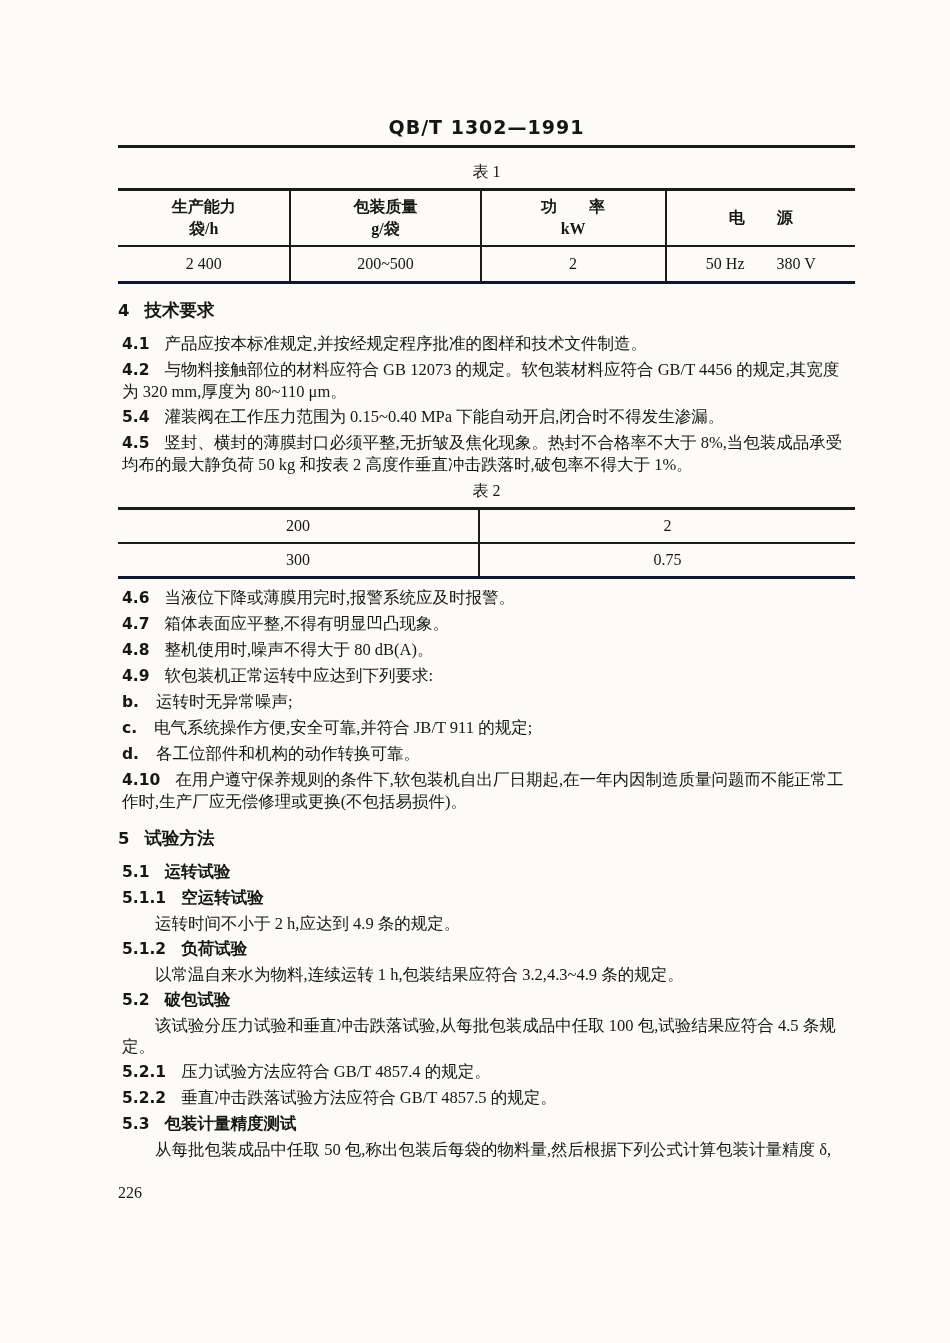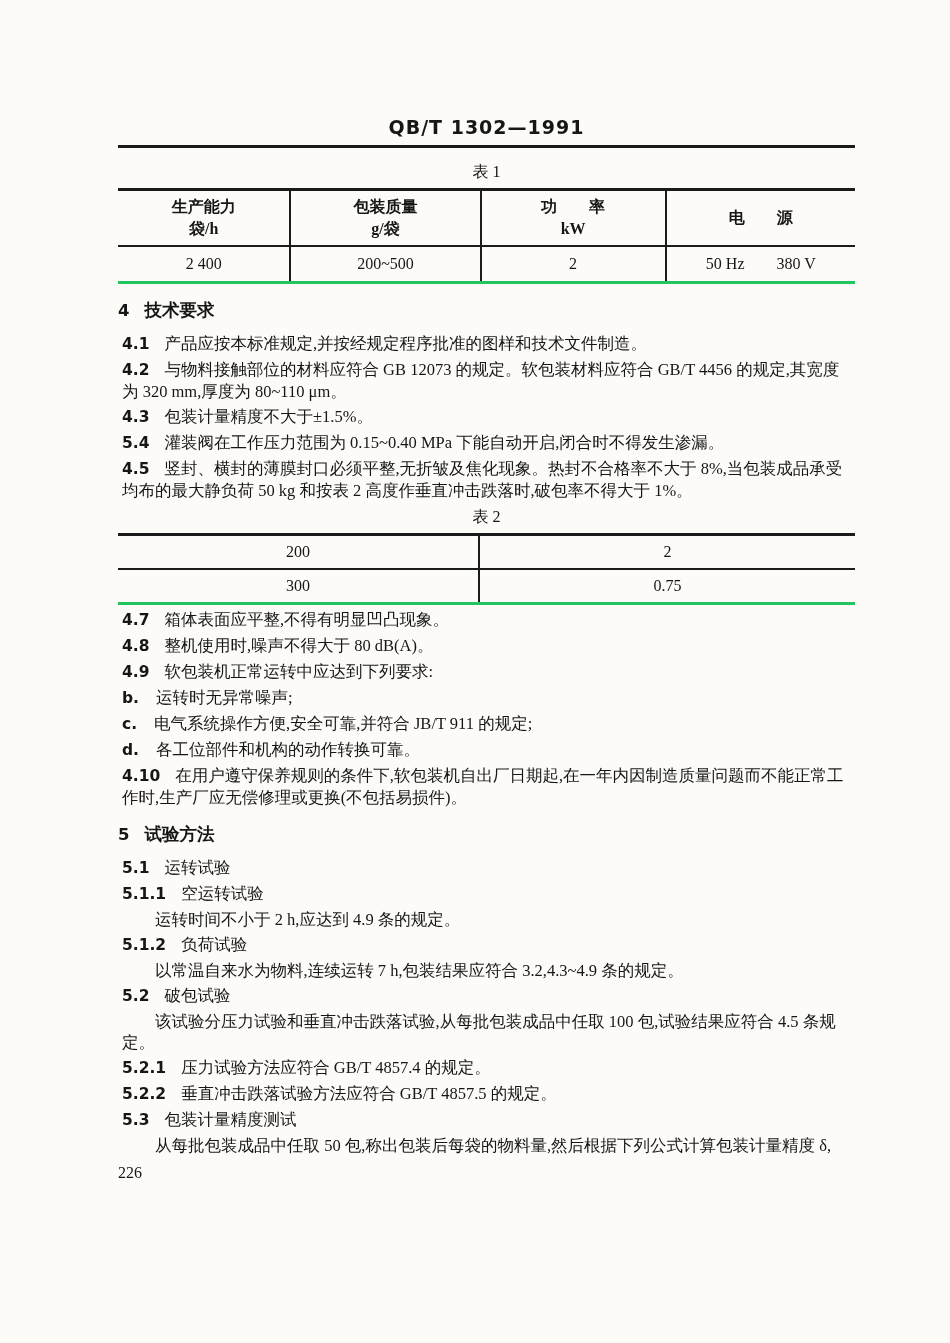--- a/index.html
+++ b/index.html
@@ -20,43 +20,43 @@
     font-family:"DejaVu Sans","Liberation Sans",sans-serif;
     font-weight:bold; font-size:19px; letter-spacing:1px;
   }
   .header-rule { border-top:3px solid #1b1b1b; margin-top:7px; }
 
   
   .tbl-cap { text-align:center; font-size:16px; margin:14px 0 5px; }
 
   
   table { width:100%; border-collapse:collapse; text-align:center; table-layout:fixed; }
-  .t1, .t2 { border-top:3px solid #1b1b1b; border-bottom:3px solid #22c55e; }
+  .t1, .t2 { border-top:3px solid #1b1b1b; border-bottom:3px solid #0f172a; }
   .t1 th { font-weight:bold; font-size:16px; padding:5px 0; border-bottom:2px solid #1b1b1b; vertical-align:middle; }
   .t1 th .hl { line-height:22px; }
   .t1 td { height:32px; font-size:16px; vertical-align:middle; }
   .t1 th + th, .t1 td + td, .t2 th + th, .t2 td + td { border-left:2px solid #1b1b1b; }
   .t2 th { font-weight:bold; font-size:16px; height:32px; border-bottom:2px solid #1b1b1b; vertical-align:middle; }
   .t2 td { height:30px; font-size:16px; vertical-align:middle; }
   .t2 tr.sep td { border-top:2px solid #1b1b1b; }
 
   
   .sec-h { margin:14px 0 10px; font-size:17.5px; font-weight:bold; line-height:24px; }
   .sec-h .num { font-size:16.5px; }
   p.clause, p.body-p, p.list-item { margin:4px; font-size:16.5px; line-height:21px; }
   .num {
     font-family:"DejaVu Sans","Liberation Sans",sans-serif;
     font-weight:bold; font-size:15.5px; margin-right:15px;
   }
   .list-item { margin-left:28px; }
   .list-item .num { margin-right:17px; }
   .body-p { text-indent:33px; }
-  .bold-zh { font-weight:normal; }
+  .bold-zh { font-weight:bold; }
 
-  .page-number { margin-top:8px; font-size:16px; }
+  .page-number { margin-top:24px; font-size:16px; }
 </style>
 </head>
 <body>
 
 <div class="page">
   <div class="content">
 
     <div class="doc-header">
       <span class="title">QB/T 1302—1991</span>
     </div>
@@ -96,21 +96,20 @@
       </tr>
     </tbody>
       </table>
 
     <div class="sec-h">
       <span class="num">4</span><span>技术要求</span>
     </div>
 
     <p class="clause"><span class="num">4.1</span><span>产品应按本标准规定,并按经规定程序批准的图样和技术文件制造。</span></p>
     <p class="clause"><span class="num">4.2</span><span>与物料接触部位的材料应符合 GB 12073 的规定。软包装材料应符合 GB/T 4456 的规定,其宽度为 320 mm,厚度为 80~110 μm。</span></p>
-    <p class="clause"><span class="num">4.3</span><span>包装计量精度不大于±1.5%。</span></p>
     <p class="clause"><span class="num">5.4</span><span>灌装阀在工作压力范围为 0.15~0.40 MPa 下能自动开启,闭合时不得发生渗漏。</span></p>
     <p class="clause"><span class="num">4.5</span><span>竖封、横封的薄膜封口必须平整,无折皱及焦化现象。热封不合格率不大于 8%,当包装成品承受均布的最大静负荷 50 kg 和按表 2 高度作垂直冲击跌落时,破包率不得大于 1%。</span></p>
 
     <div class="tbl-cap" style="margin-top:6px;">表 2</div>
     <table class="t2">
       <colgroup>
           <col style="width:49%">
           <col style="width:51%">
         </colgroup>
       <tbody>
@@ -118,39 +117,40 @@
         <td>200</td>
         <td>2</td>
       </tr>
       <tr class="sep">
         <td>300</td>
         <td>0.75</td>
       </tr>
     </tbody>
       </table>
 
+    <p class="clause" style="margin-top:8px;"><span class="num">4.6</span><span>当液位下降或薄膜用完时,报警系统应及时报警。</span></p>
     <p class="clause"><span class="num">4.7</span><span>箱体表面应平整,不得有明显凹凸现象。</span></p>
     <p class="clause"><span class="num">4.8</span><span>整机使用时,噪声不得大于 80 dB(A)。</span></p>
     <p class="clause"><span class="num">4.9</span><span>软包装机正常运转中应达到下列要求:</span></p>
 
     <p class="list-item"><span class="num">b.</span><span>运转时无异常噪声;</span></p>
     <p class="list-item"><span class="num">c.</span><span>电气系统操作方便,安全可靠,并符合 JB/T 911 的规定;</span></p>
     <p class="list-item"><span class="num">d.</span><span>各工位部件和机构的动作转换可靠。</span></p>
 
     <p class="clause"><span class="num">4.10</span><span>在用户遵守保养规则的条件下,软包装机自出厂日期起,在一年内因制造质量问题而不能正常工作时,生产厂应无偿修理或更换(不包括易损件)。</span></p>
 
     <div class="sec-h">
       <span class="num">5</span><span>试验方法</span>
     </div>
 
     <p class="clause"><span class="num">5.1</span><span class="bold-zh">运转试验</span></p>
     <p class="clause"><span class="num">5.1.1</span><span class="bold-zh">空运转试验</span></p>
     <p class="body-p">运转时间不小于 2 h,应达到 4.9 条的规定。</p>
     <p class="clause"><span class="num">5.1.2</span><span class="bold-zh">负荷试验</span></p>
-    <p class="body-p">以常温自来水为物料,连续运转 7 h,包装结果应符合 3.2,4.3~4.9 条的规定。</p>
+    <p class="body-p">以常温自来水为物料,连续运转 1 h,包装结果应符合 3.2,4.3~4.9 条的规定。</p>
     <p class="clause"><span class="num">5.2</span><span class="bold-zh">破包试验</span></p>
     <p class="body-p">该试验分压力试验和垂直冲击跌落试验,从每批包装成品中任取 100 包,试验结果应符合 4.5 条规定。</p>
     <p class="clause"><span class="num">5.2.1</span><span>压力试验方法应符合 GB/T 4857.4 的规定。</span></p>
     <p class="clause"><span class="num">5.2.2</span><span>垂直冲击跌落试验方法应符合 GB/T 4857.5 的规定。</span></p>
     <p class="clause"><span class="num">5.3</span><span class="bold-zh">包装计量精度测试</span></p>
     <p class="body-p">从每批包装成品中任取 50 包,称出包装后每袋的物料量,然后根据下列公式计算包装计量精度 δ,</p>
 
     <div class="page-number">226</div>
 
   </div>

